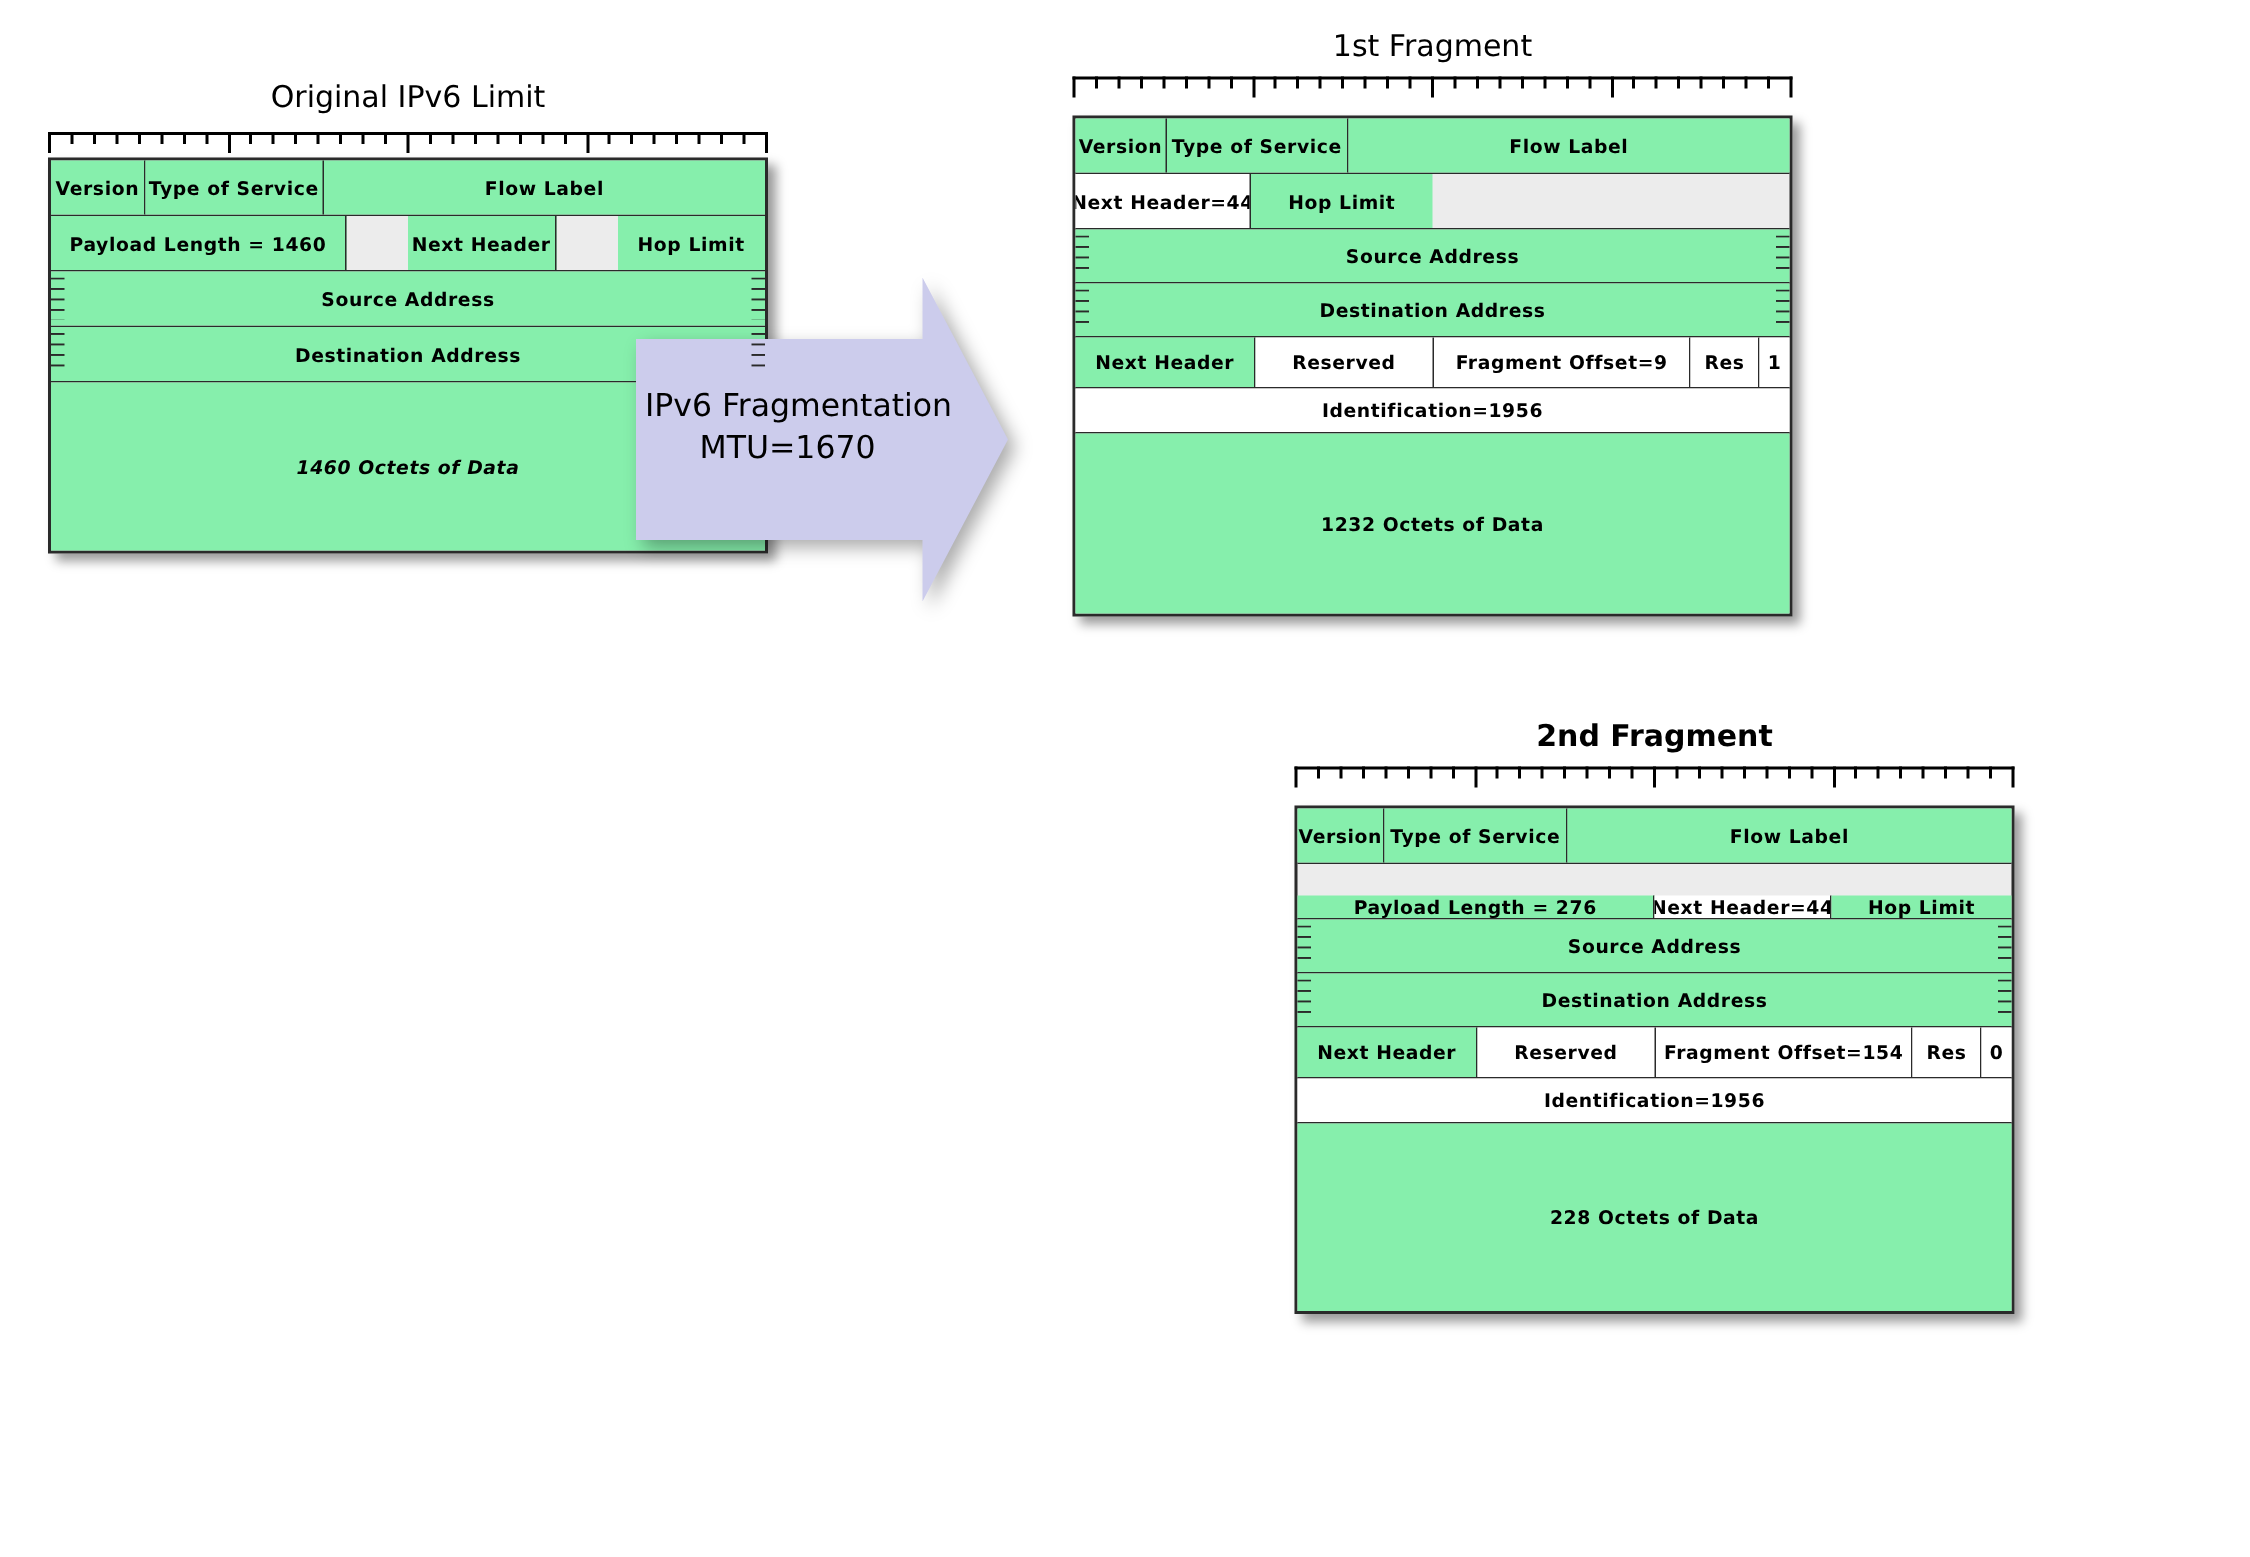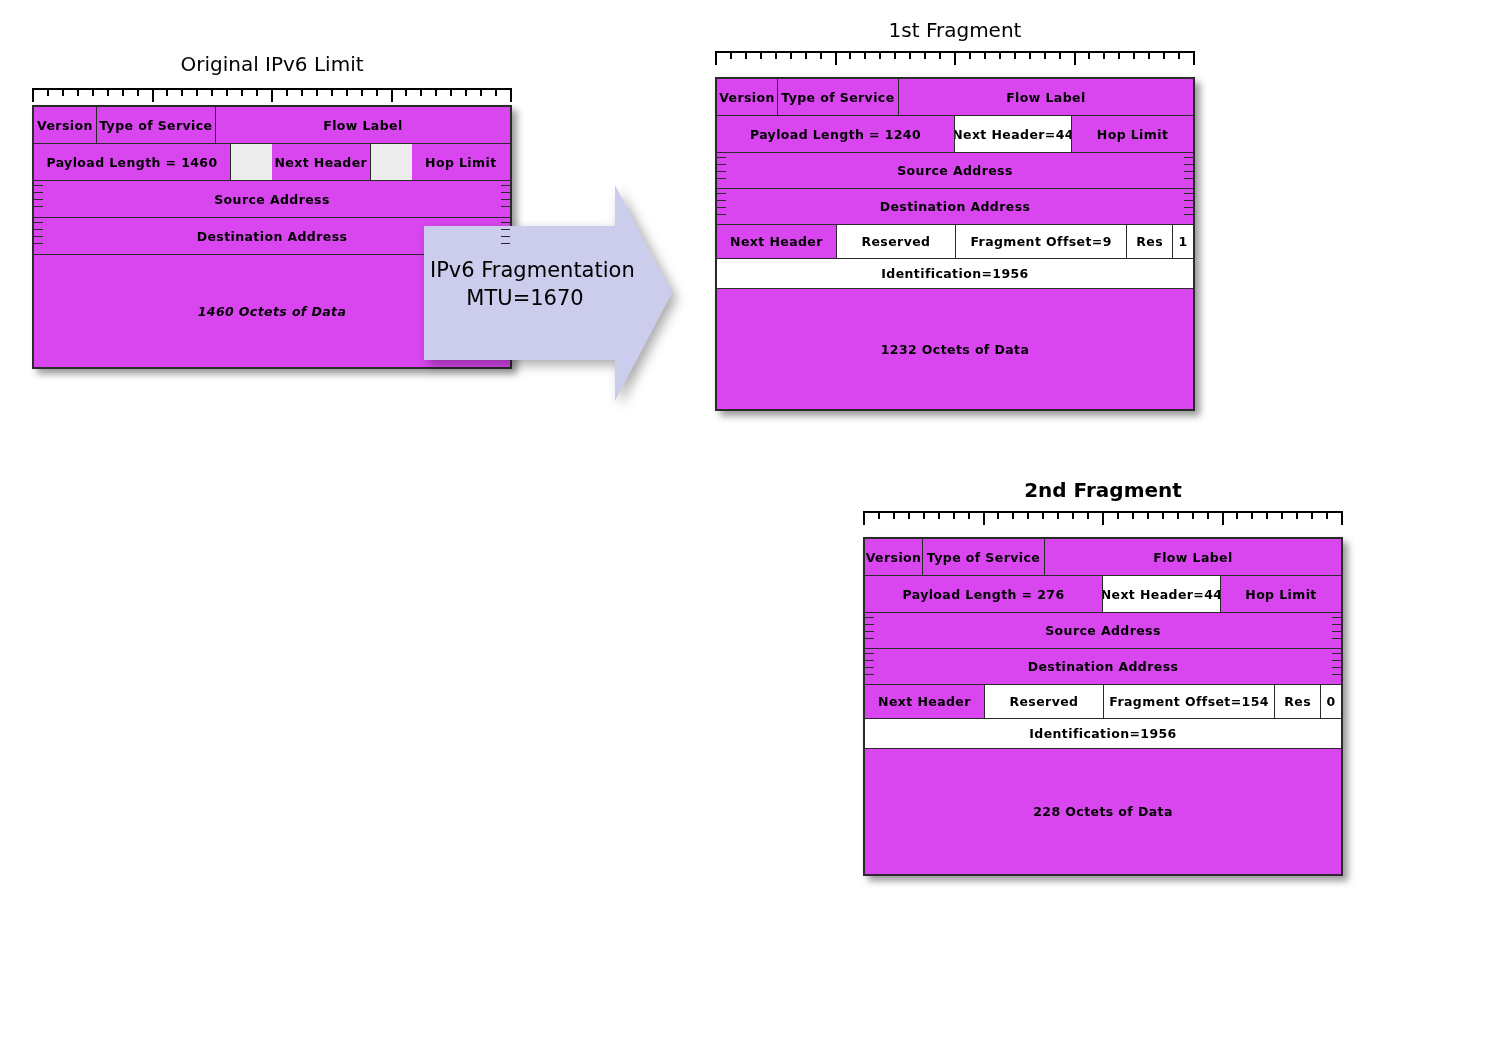--- a/index.html
+++ b/index.html
@@ -74,21 +74,21 @@
     box-sizing: border-box;
     border-right: 1.5px solid #2a2a2a;
     display: flex;
     align-items: center;
     justify-content: center;
     font-family: "DejaVu Sans", sans-serif;
     font-weight: bold;
     font-size: 12.5px;
     letter-spacing: 0.4px;
     color: #000;
-    background: #d946ef;
+    background: #86efac;
     overflow: hidden;
     white-space: nowrap;
   }
   .cell:last-child { border-right: none; }
   .cell.white { background: #ffffff; }
 
   
   .row.comb::before,
   .row.comb::after {
     content: "";
@@ -235,21 +235,20 @@
       <div class="tick minor" style="left: 463.062px;"></div>
       <div class="tick major" style="left: 478px;"></div>
     </div>
   <div class="fieldtable" id="tbl-frag1" style="left:0; top:59px; width:480px;">
       <div class="row" style="height: 37px;">
         <div class="cell" style="width: 12.8%;">Version</div>
         <div class="cell" style="width: 25.4%;">Type of Service</div>
         <div class="cell" style="width: 61.8%;">Flow Label</div>
       </div>
       <div class="row" style="height: 37px;">
-        <div class="cell" style="width: 50%;">Payload Length = 1240</div>
         <div class="cell white" style="width: 24.6%;">Next Header=44</div>
         <div class="cell" style="width: 25.4%;">Hop Limit</div>
       </div>
       <div class="row comb" style="height: 36px;">
         <div class="cell" style="width: 100%;">Source Address</div>
       </div>
       <div class="row comb" style="height: 36px;">
         <div class="cell" style="width: 100%;">Destination Address</div>
       </div>
       <div class="row" style="height: 34px;">
@@ -305,21 +304,21 @@
       <div class="tick minor" style="left: 448.125px;"></div>
       <div class="tick minor" style="left: 463.062px;"></div>
       <div class="tick major" style="left: 478px;"></div>
     </div>
   <div class="fieldtable" id="tbl-frag2" style="left:0; top:59px; width:480px;">
       <div class="row" style="height: 37px;">
         <div class="cell" style="width: 12.2%;">Version</div>
         <div class="cell" style="width: 25.6%;">Type of Service</div>
         <div class="cell" style="width: 62.2%;">Flow Label</div>
       </div>
-      <div class="row" style="height: 37px;">
+      <div class="row" style="height: 37px; align-items: flex-end;">
         <div class="cell" style="width: 50%;">Payload Length = 276</div>
         <div class="cell white" style="width: 24.8%;">Next Header=44</div>
         <div class="cell" style="width: 25.2%;">Hop Limit</div>
       </div>
       <div class="row comb" style="height: 36px;">
         <div class="cell" style="width: 100%;">Source Address</div>
       </div>
       <div class="row comb" style="height: 36px;">
         <div class="cell" style="width: 100%;">Destination Address</div>
       </div>

